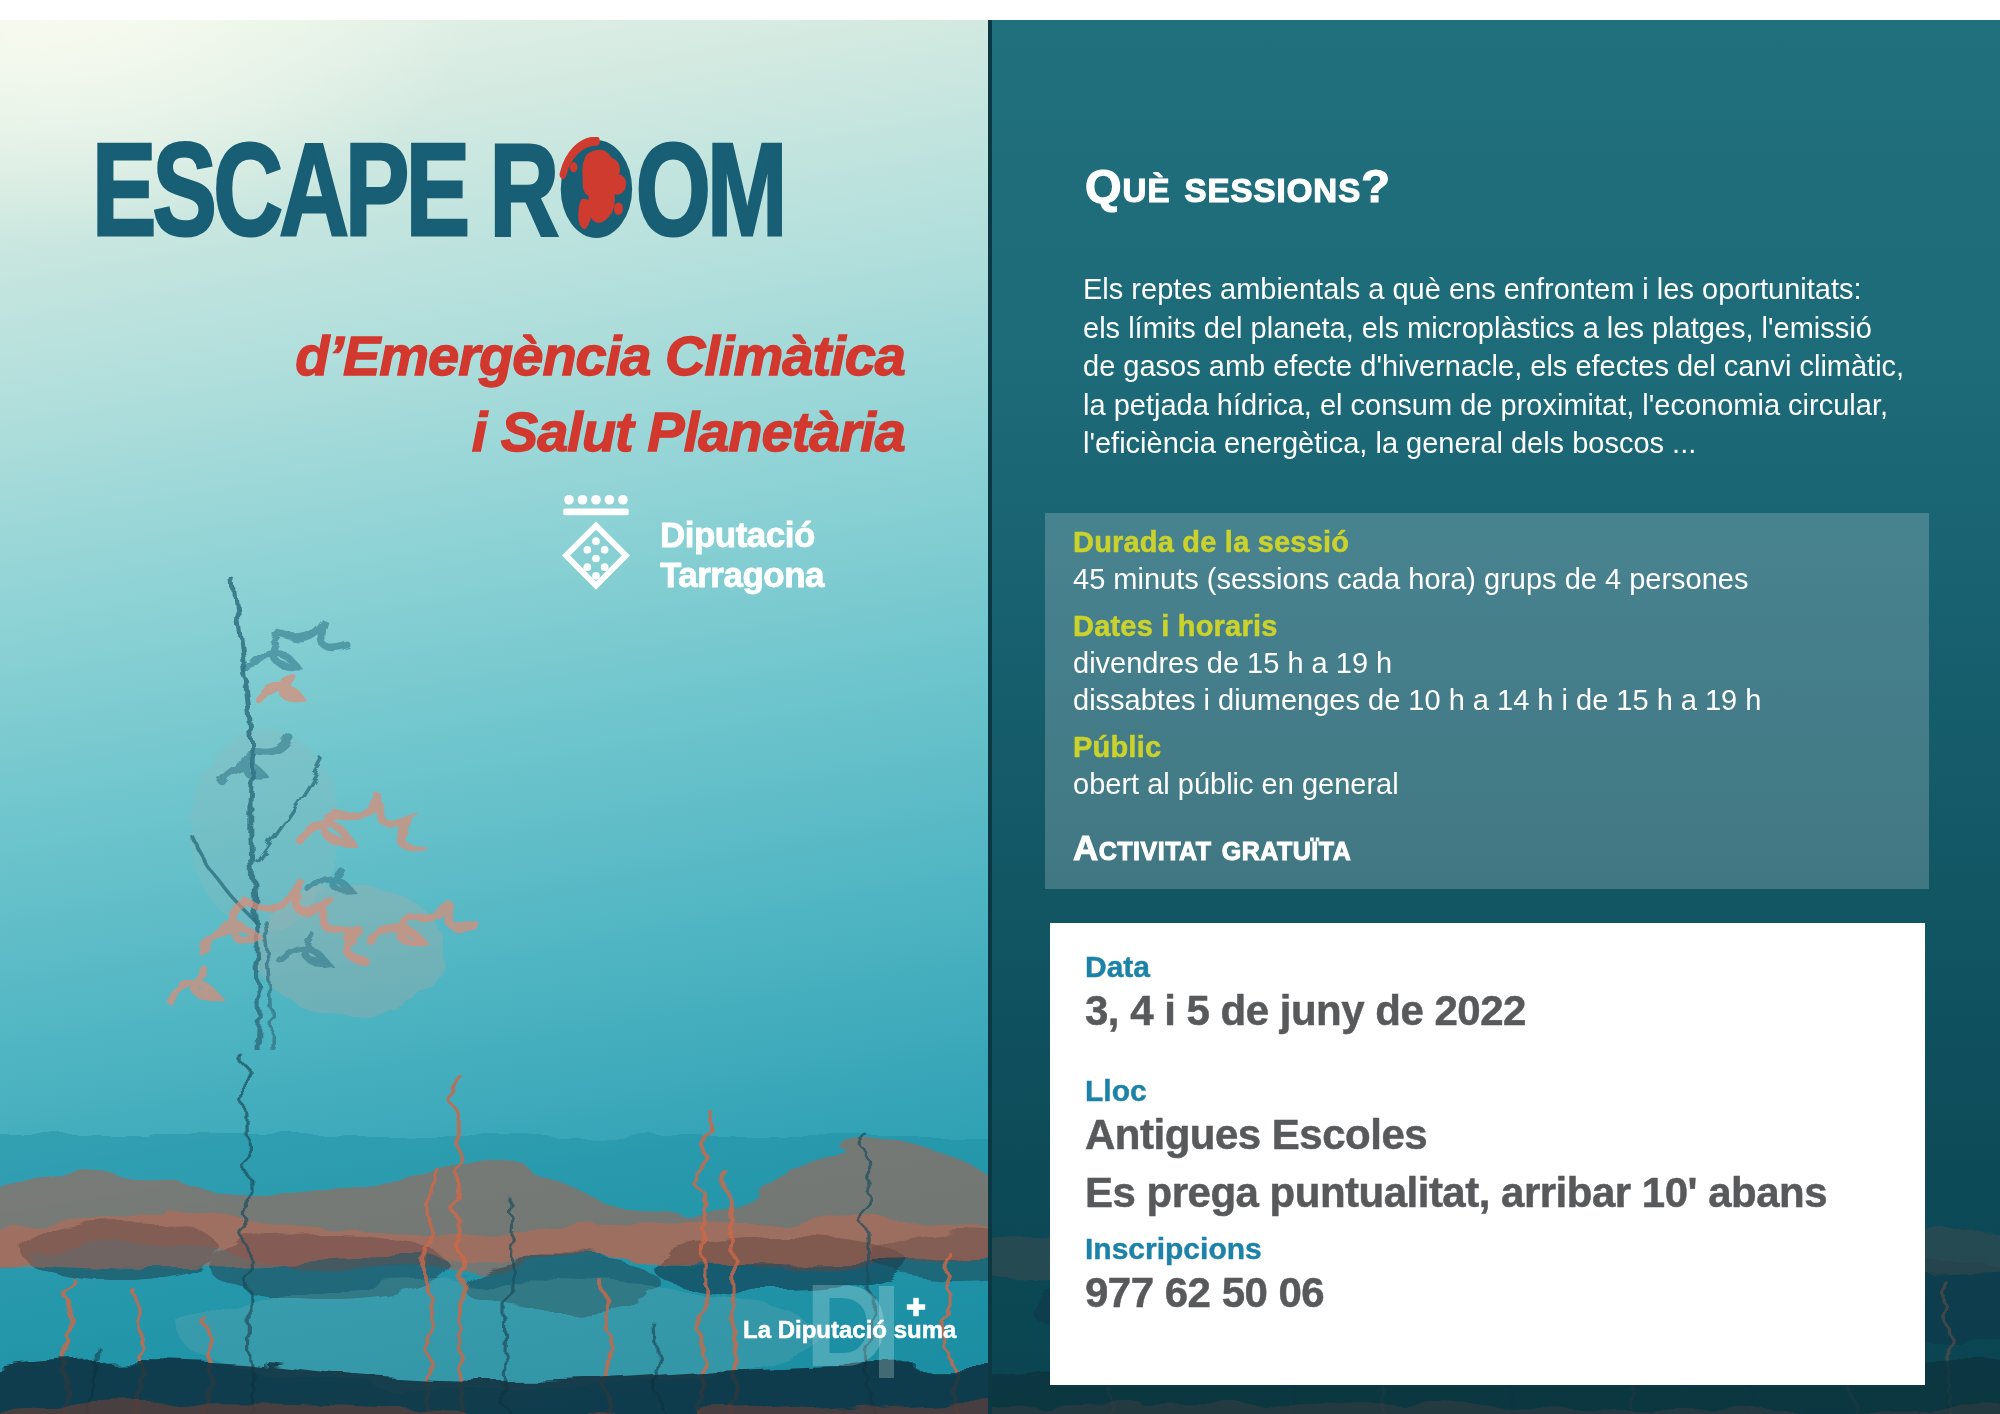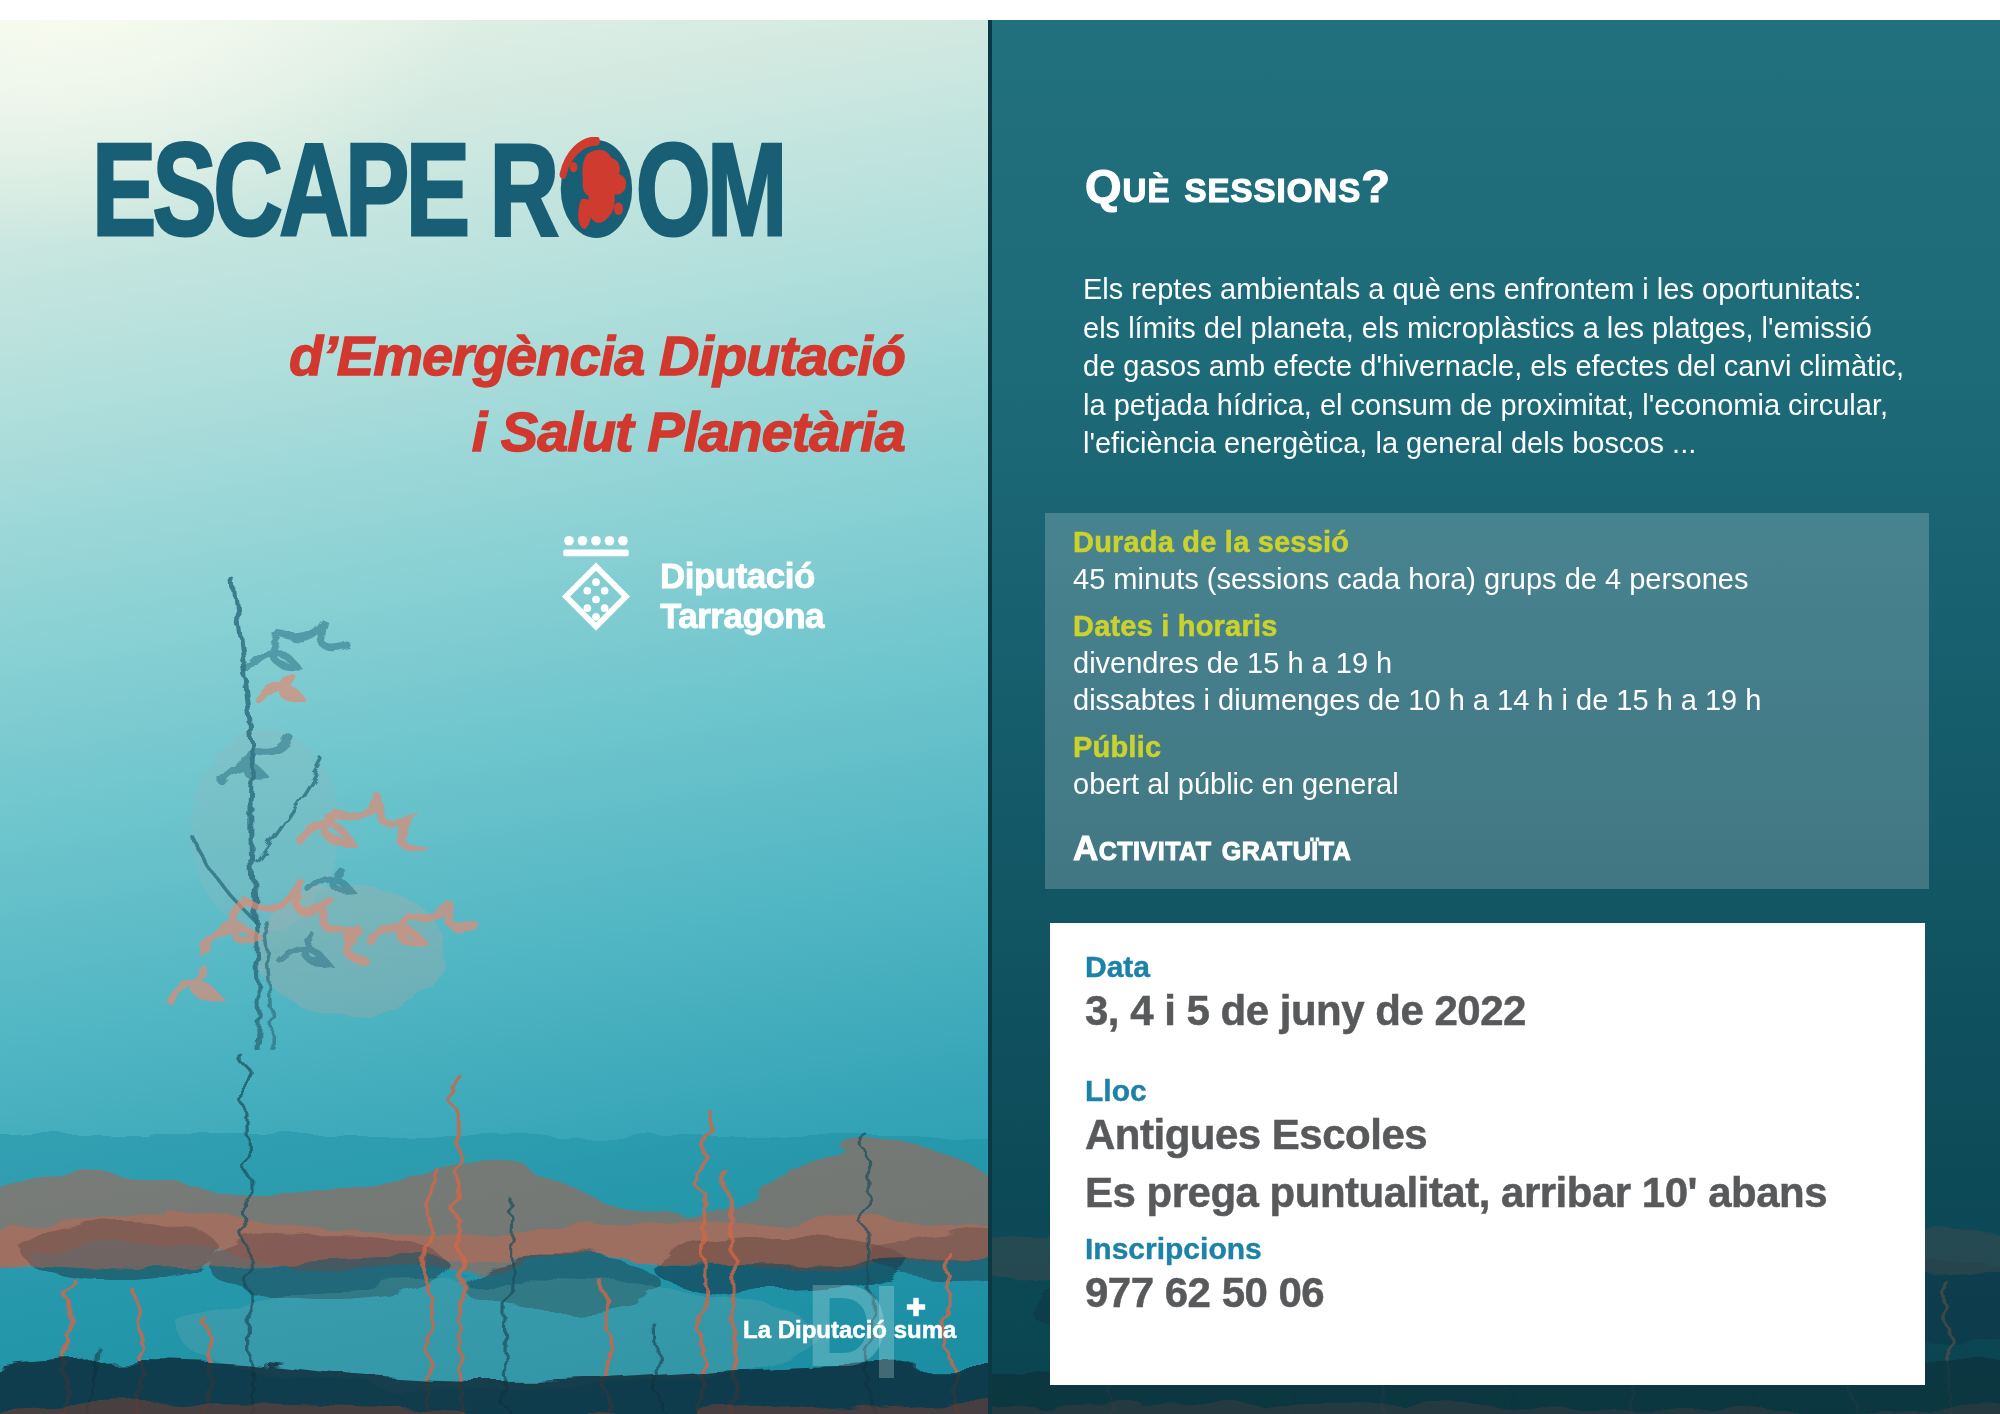--- a/index.html
+++ b/index.html
@@ -12,21 +12,21 @@
       radial-gradient(ellipse 700px 420px at 6% -2%, rgba(250,252,240,.95), rgba(250,252,240,0) 60%),
       linear-gradient(170deg,#e9f3e9 0%,#d4eae1 10%,#b2dfdc 24%,#8dd2d5 38%,#6cc4cc 52%,#4eb4c2 66%,#32a2b5 80%,#2093a8 92%,#1c8aa0 100%);}
   .art{position:absolute;}
   .title-block{position:absolute;left:92px;top:104px;white-space:nowrap;
     font-size:132px;font-weight:bold;letter-spacing:-5px;color:#185e74;
     -webkit-text-stroke:3px #185e74;transform:scaleX(.73);transform-origin:left top;line-height:1;}
   .globe{display:inline-block;width:104px;height:104px;vertical-align:-6px;margin:0 2px 0 4px;}
   .subtitle{position:absolute;right:83px;top:298px;text-align:right;
     font-size:56px;font-weight:bold;font-style:italic;color:#d2382e;
     -webkit-text-stroke:1.3px #d2382e;line-height:76px;letter-spacing:-1px;}
-  .dt-logo{position:absolute;left:558px;top:514px;display:flex;align-items:center;}
+  .dt-logo{position:absolute;left:558px;top:473px;display:flex;align-items:center;}
   .dt-logo svg{width:76px;height:104px;}
   .dt-wordmark{margin-left:26px;margin-top:20px;color:#fff;font-size:35px;font-weight:bold;
     -webkit-text-stroke:.8px #fff;letter-spacing:-.5px;}
   .suma{position:absolute;left:733px;top:1262px;width:220px;height:115px;}
   .suma-watermark{position:absolute;left:72px;top:-14px;font-size:116px;font-weight:bold;
     color:rgba(214,238,236,.26);line-height:1;}
   .suma-bar{position:absolute;left:146px;top:4px;width:15px;height:92px;background:rgba(214,238,236,.26);}
   .suma-row{position:absolute;left:10px;top:34px;white-space:nowrap;}
   .suma-label{color:#fff;font-size:24px;font-weight:bold;-webkit-text-stroke:.5px #fff;}
   .suma-plus{position:absolute;left:172px;top:14px;width:22px;height:22px;}
@@ -139,21 +139,21 @@
         <circle cx="50" cy="50" r="47" fill="#185e74"></circle>
         <path d="M50,4 A46,46 0 0 0 6,36" stroke="#d03b30" stroke-width="9" fill="none" stroke-linecap="round"></path>
         <path d="M38,16 q22,-9 32,4 q14,4 10,16 q12,2 8,14 q-6,7 -14,5 q2,14 -8,22 q-12,10 -22,2 q-8,-10 -4,-22 q-10,-4 -8,-16 q-3,-17 6,-25 z" fill="#d03b30"></path>
         <path d="M30,60 q11,-3 13,8 q2,13 -8,21 q-9,-2 -9,-13 q0,-10 4,-16 z" fill="#d03b30"></path>
         <circle cx="79" cy="69" r="6" fill="#d03b30"></circle>
         <circle cx="20" cy="29" r="5" fill="#d03b30"></circle>
       </svg><span>OM</span>
     </div>
 
     <div class="subtitle">
-      <div>d’Emergència Diputació</div>
+      <div>d’Emergència Climàtica</div>
       <div>i Salut Planetària</div>
     </div>
 
     <div class="dt-logo">
       <svg viewBox="0 0 76 108">
         <g fill="#fff">
           <circle cx="10" cy="7" r="5"></circle>
             <circle cx="24" cy="7" r="5"></circle>
             <circle cx="38" cy="7" r="5"></circle>
           <circle cx="52" cy="7" r="5"></circle>

